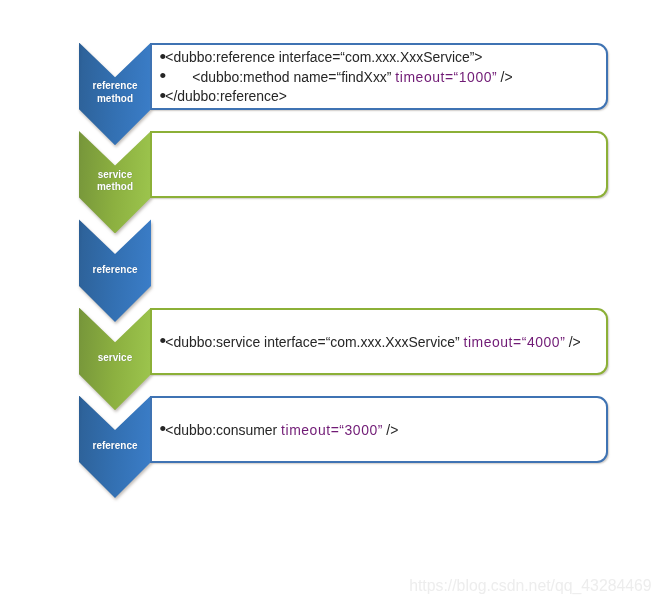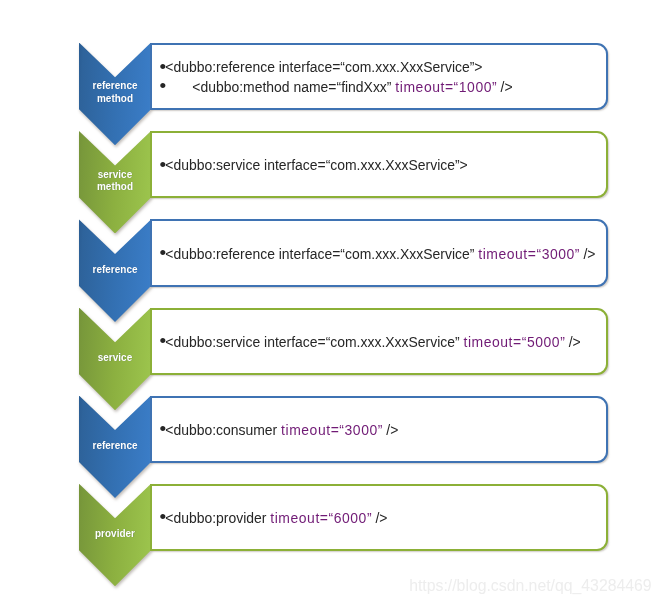--- a/index.html
+++ b/index.html
@@ -78,64 +78,54 @@
 <body>
 
 <div class="canvas" id="canvas">
     <div class="row" style="top: 42.6px;">
       <div class="chev-wrap">
         <div class="chev blue"></div>
         <div class="chev-label two">reference
 method</div>
       </div>
       <div class="box">
-        <div class="lines"><div><span class="bul">•</span><span>&lt;dubbo:reference interface=“com.xxx.XxxService”&gt;</span></div><div><span class="bul">•</span><span>       &lt;dubbo:method name=“findXxx” </span><span class="red">timeout=“1000”</span><span> /&gt;</span></div></div>
+        <div class="lines"><div><span class="bul">•</span><span>&lt;dubbo:reference interface=“com.xxx.XxxService”&gt;</span></div><div><span class="bul">•</span><span>       &lt;dubbo:method name=“findXxx” </span><span class="red">timeout=“1000”</span><span> /&gt;</span></div><div><span class="bul">•</span><span>&lt;/dubbo:reference&gt;</span></div></div>
       </div>
     </div>
     <div class="row" style="top: 130.9px;">
       <div class="chev-wrap">
         <div class="chev green"></div>
         <div class="chev-label two">service
 method</div>
       </div>
       <div class="box green">
-        <div class="lines"><div><span class="bul">•</span><span>&lt;dubbo:service interface=“com.xxx.XxxService”&gt;</span></div></div>
+        <div class="lines"></div>
       </div>
     </div>
     <div class="row" style="top: 219.4px;">
       <div class="chev-wrap">
         <div class="chev blue"></div>
         <div class="chev-label one">reference</div>
-      </div>
-      <div class="box">
-        <div class="lines"><div><span class="bul">•</span><span>&lt;dubbo:reference interface=“com.xxx.XxxService” </span><span class="red">timeout=“3000”</span><span> /&gt;</span></div></div>
       </div>
     </div>
     <div class="row" style="top: 307.6px;">
       <div class="chev-wrap">
         <div class="chev green"></div>
         <div class="chev-label one">service</div>
       </div>
       <div class="box green">
-        <div class="lines"><div><span class="bul">•</span><span>&lt;dubbo:service interface=“com.xxx.XxxService” </span><span class="red">timeout=“5000”</span><span> /&gt;</span></div></div>
+        <div class="lines"><div><span class="bul">•</span><span>&lt;dubbo:service interface=“com.xxx.XxxService” </span><span class="red">timeout=“4000”</span><span> /&gt;</span></div></div>
       </div>
     </div>
     <div class="row" style="top: 395.5px;">
       <div class="chev-wrap">
         <div class="chev blue"></div>
         <div class="chev-label one">reference</div>
       </div>
       <div class="box">
         <div class="lines"><div><span class="bul">•</span><span>&lt;dubbo:consumer </span><span class="red">timeout=“3000”</span><span> /&gt;</span></div></div>
       </div>
     </div>
     <div class="row" style="top: 483.7px;">
-      <div class="chev-wrap">
-        <div class="chev green"></div>
-        <div class="chev-label one">provider</div>
-      </div>
-      <div class="box green">
-        <div class="lines"><div><span class="bul">•</span><span>&lt;dubbo:provider </span><span class="red">timeout=“6000”</span><span> /&gt;</span></div></div>
-      </div>
     </div>
   </div>
 
 <div class="wm">https://blog.csdn.net/qq_43284469</div>
 
 </body></html>

